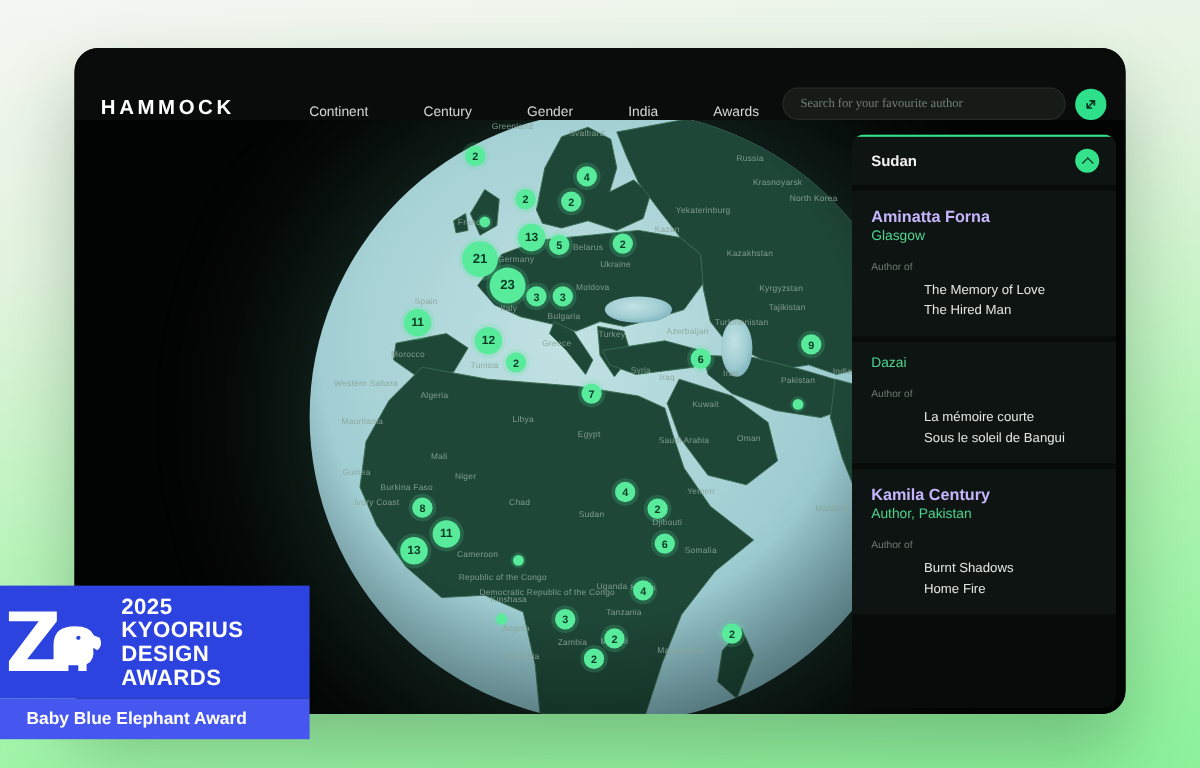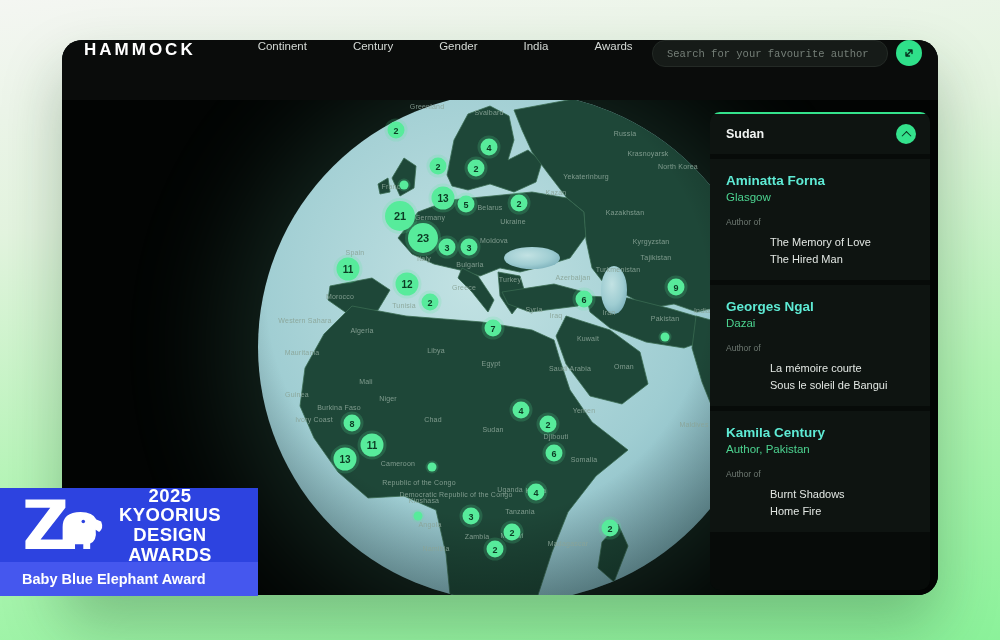--- a/index.html
+++ b/index.html
@@ -6,29 +6,29 @@
     font-family:"Liberation Sans",sans-serif;}
   .page{position:relative;width:1000px;height:640px;
     background:linear-gradient(172deg,#f4f6f2 0%,#e3f4df 30%,#b2f5b4 65%,#8bf29a 100%);}
 
   
   .window{position:absolute;left:62px;top:40px;width:876px;height:555px;
     background:#050706;border-radius:20px;overflow:hidden;
     box-shadow:0 30px 60px rgba(20,60,30,.28);}
 
   
-  .nav{position:absolute;left:0;top:0;right:0;height:60px;display:flex;align-items:flex-start;
+  .nav{position:absolute;left:0;top:0;right:0;height:60px;display:flex;align-items:flex-end;
     padding:0 16px 0 22px;background:#0a0c0b;z-index:30;}
   .brand{color:#fff;font-size:17px;font-weight:700;letter-spacing:3px;}
   .nav-items{display:flex;gap:46px;margin-left:62px;}
   .nav-item{color:#d4d9d5;font-size:11.5px;cursor:pointer;}
   .search-pill{margin-left:auto;width:210px;height:25px;border-radius:13px;background:#161b18;
     border:1px solid #242a26;display:flex;align-items:center;padding:0 12px;}
   .search-pill input{flex:1;background:transparent;border:none;outline:none;color:#cfd4d0;
-    font-size:10.5px;font-family:Liberation Mono, monospace;}
+    font-size:10.5px;font-family:Liberation Serif, serif;}
   .search-pill input::placeholder{color:#757f78;}
   .go-btn{width:26px;height:26px;border-radius:50%;background:#2fe08a;border:none;margin-left:8px;
     display:flex;align-items:center;justify-content:center;cursor:pointer;flex:0 0 auto;}
 
   
   .map-area{position:absolute;left:0;top:60px;right:0;bottom:0;background:#020403;}
   .globe-glow{position:absolute;left:196px;top:-8px;width:510px;height:510px;border-radius:50%;
     box-shadow:0 0 110px 30px rgba(120,220,180,.16);}
   .globe-svg{position:absolute;left:0;top:0;}
   .labels-layer,.markers-layer{position:absolute;left:0;top:0;width:876px;height:495px;}
@@ -47,28 +47,28 @@
     background:#070b09;border-radius:10px;overflow:hidden;display:flex;flex-direction:column;gap:5px;}
   .panel-card{background:#0e1411;padding:12px 16px;}
   .panel-header{display:flex;align-items:center;justify-content:space-between;
     border-top:2px solid #34e28c;padding:10px 14px 10px 16px;}
   .panel-header-title{color:#f0f3f1;font-size:12.5px;font-weight:600;}
   .collapse-btn{width:20px;height:20px;border-radius:50%;background:#34e28c;border:none;cursor:pointer;
     display:flex;align-items:center;justify-content:center;}
   .chev-up{width:6px;height:6px;border-left:1.6px solid #06321e;border-top:1.6px solid #06321e;
     transform:rotate(45deg) translate(1px,1px);}
   .author-card{flex:0 0 auto;}
-  .author-name{color:#5eead4;font-size:13.5px;font-weight:600;margin:2px 0 3px;}
+  .author-name{color:#c4b5fd;font-size:13.5px;font-weight:600;margin:2px 0 3px;}
   .author-loc{color:#4cd390;font-size:11.5px;margin-bottom:14px;}
   .author-of{color:#6f7a73;font-size:8.5px;margin-bottom:7px;}
   .book{color:#e2e7e3;font-size:11px;line-height:1.55;margin-left:44px;}
 
   
   .badge{position:absolute;left:0;top:488px;width:258px;z-index:60;}
-  .badge-main{height:74px;background:#2d43e0;display:flex;align-items:center;gap:13px;padding-left:22px;text-align:center;}
+  .badge-main{height:94px;background:#2d43e0;display:flex;align-items:center;gap:13px;padding-left:4px;}
   .badge-text{color:#fff;font-weight:700;font-size:18.5px;line-height:1.06;letter-spacing:.4px;}
   .badge-strip{height:34px;background:#4557ee;display:flex;align-items:center;padding-left:22px;
     color:#fff;font-weight:700;font-size:14.5px;}
 </style>
 </head>
 <body>
 
 <div class="page">
 
   <div class="window">
@@ -259,21 +259,20 @@
 
       <div class="panel-card author-card">
         <div class="author-name">Aminatta Forna</div>
         <div class="author-loc">Glasgow</div>
         <div class="author-of">Author of</div>
         <div class="book">The Memory of Love</div>
         <div class="book">The Hired Man</div>
       </div>
 
       <div class="panel-card author-card">
-        <div class="author-name">Georges Ngal</div>
         <div class="author-loc">Dazai</div>
         <div class="author-of">Author of</div>
         <div class="book">La mémoire courte</div>
         <div class="book">Sous le soleil de Bangui</div>
       </div>
 
       <div class="panel-card author-card">
         <div class="author-name">Kamila Century</div>
         <div class="author-loc">Author, Pakistan</div>
         <div class="author-of">Author of</div>

